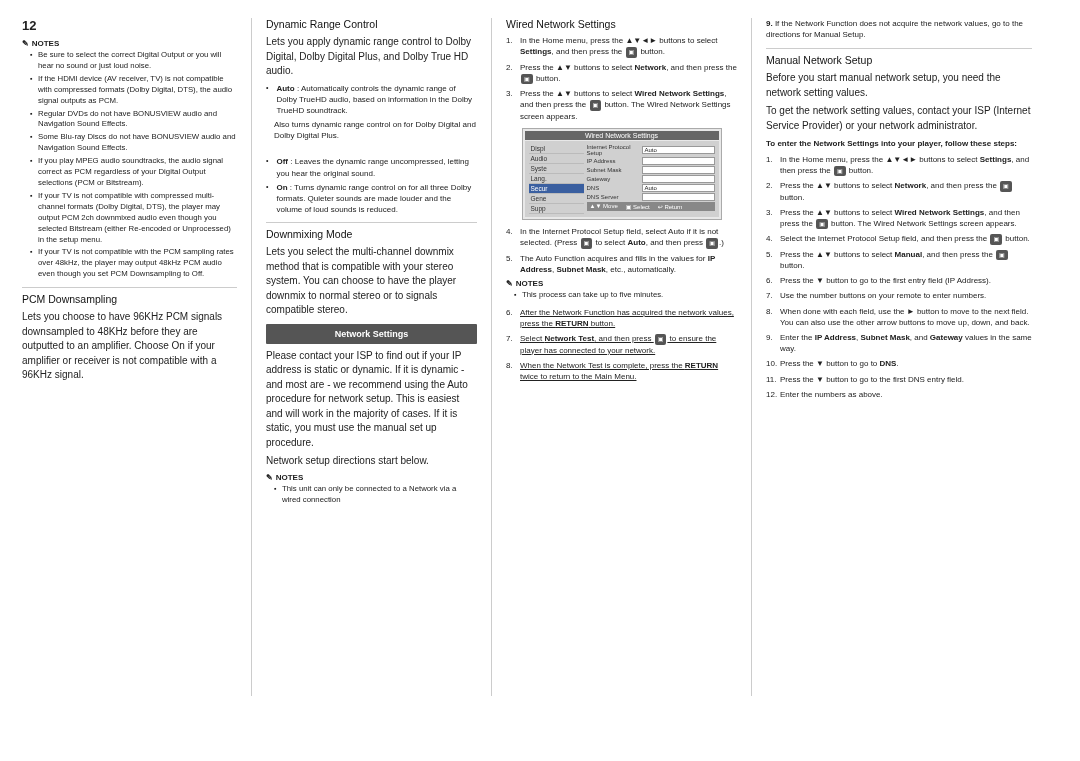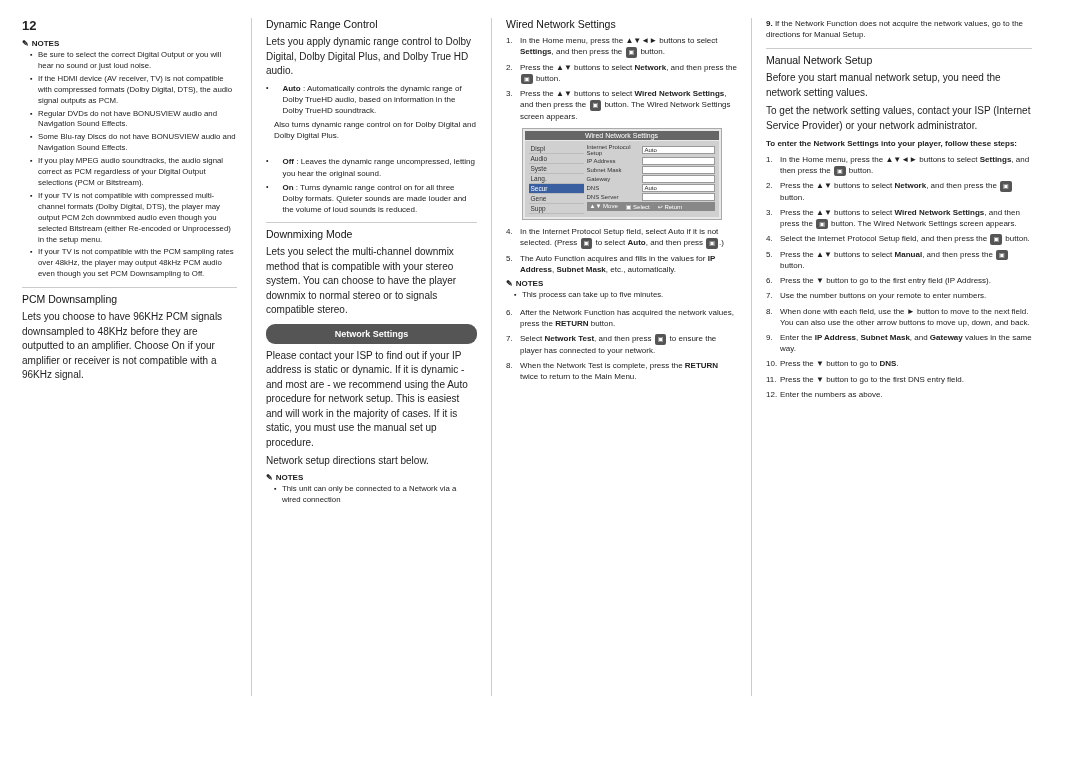--- a/index.html
+++ b/index.html
@@ -101,21 +101,21 @@
     }
     
     .network-settings-box {
       background: #555;
       color: #fff;
       text-align: center;
       font-size: 9px;
       font-weight: bold;
       padding: 5px 8px;
       margin: 6px 0 5px 0;
-      border-radius: 9px;
+      border-radius: 1px;
     }
     
     .screen-mockup {
       border: 1px solid #aaa;
       background: #e8e8e8;
       width: 200px;
       margin: 6px auto;
       padding: 2px;
     }
     .screen-title-bar {
@@ -187,21 +187,21 @@
       display: inline-block;
       background: #555;
       color: #fff;
       font-size: 6px;
       padding: 1px 3px;
       border-radius: 2px;
       margin: 0 1px;
     }
     .bullet-point {
       display: flex;
-      gap: 14px;
+      gap: 8px;
       margin-bottom: 3px;
     }
     .bullet-dot {
       font-size: 7px;
       flex-shrink: 0;
       margin-top: 1px;
     }
     .bullet-text {
       font-size: 8px;
       line-height: 1.4;
@@ -336,21 +336,21 @@
       <div class="notes-section">
         <div class="notes-header">
           <span>✎</span>
           <span>NOTES</span>
         </div>
         <ul class="notes-list">
           <li>This process can take up to five minutes.</li>
         </ul>
       </div>
 
-      <ol class="steps" style="counter-reset: step-counter 5;">
+      <ol class="steps" style="counter-reset: step-counter 5; text-decoration: underline;">
         <li>After the Network Function has acquired the network values, press the <span class="bold">RETURN</span> button.</li>
         <li>Select <span class="bold">Network Test</span>, and then press <span class="enter-btn">▣</span> to ensure the player has connected to your network.</li>
         <li>When the Network Test is complete, press the <span class="bold">RETURN</span> twice to return to the Main Menu.</li>
       </ol>
     </div>
 
     <div class="col4">
       <p style="font-size:8px;line-height:1.4;margin-bottom:8px;"><span class="bold">9.</span> If the Network Function does not acquire the network values, go to the directions for Manual Setup.</p>
 
       <div class="section-divider"></div>

